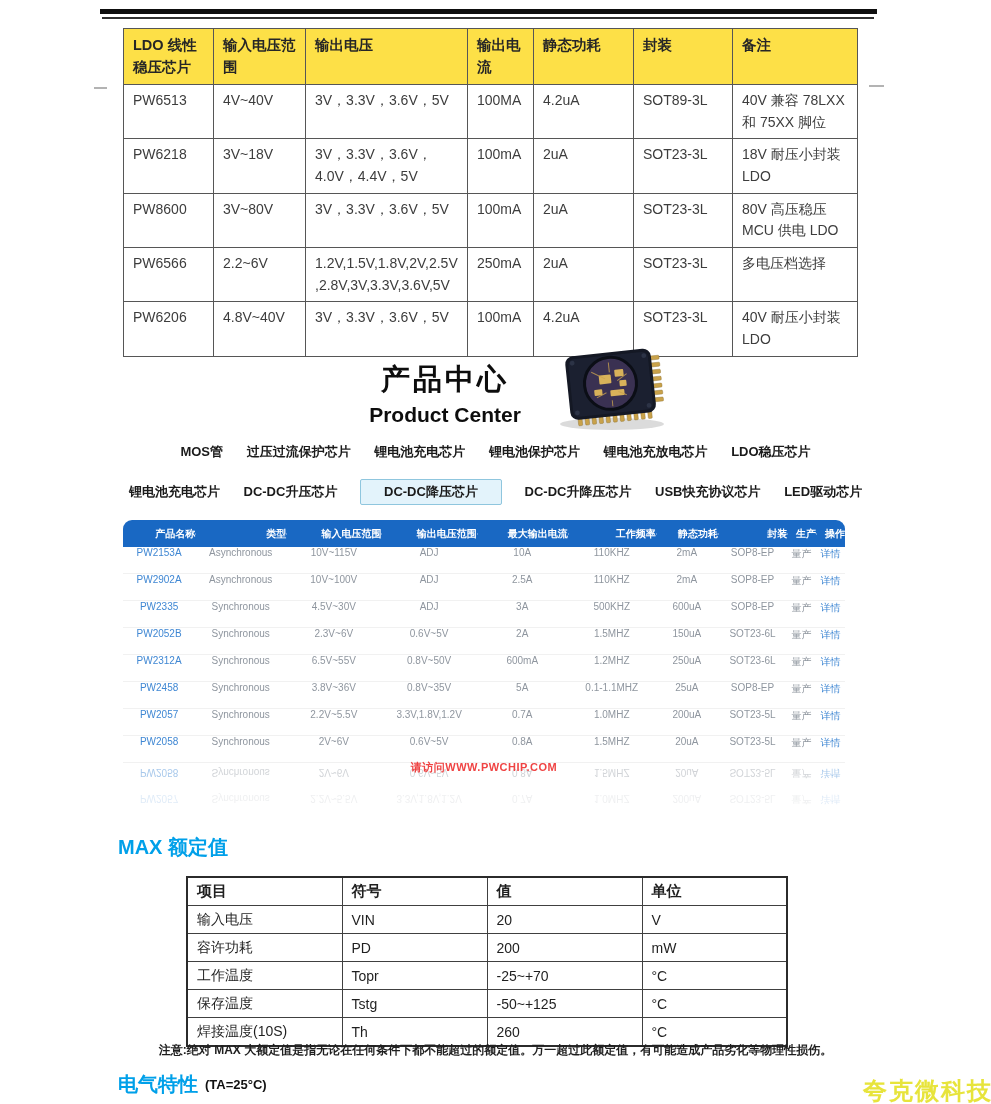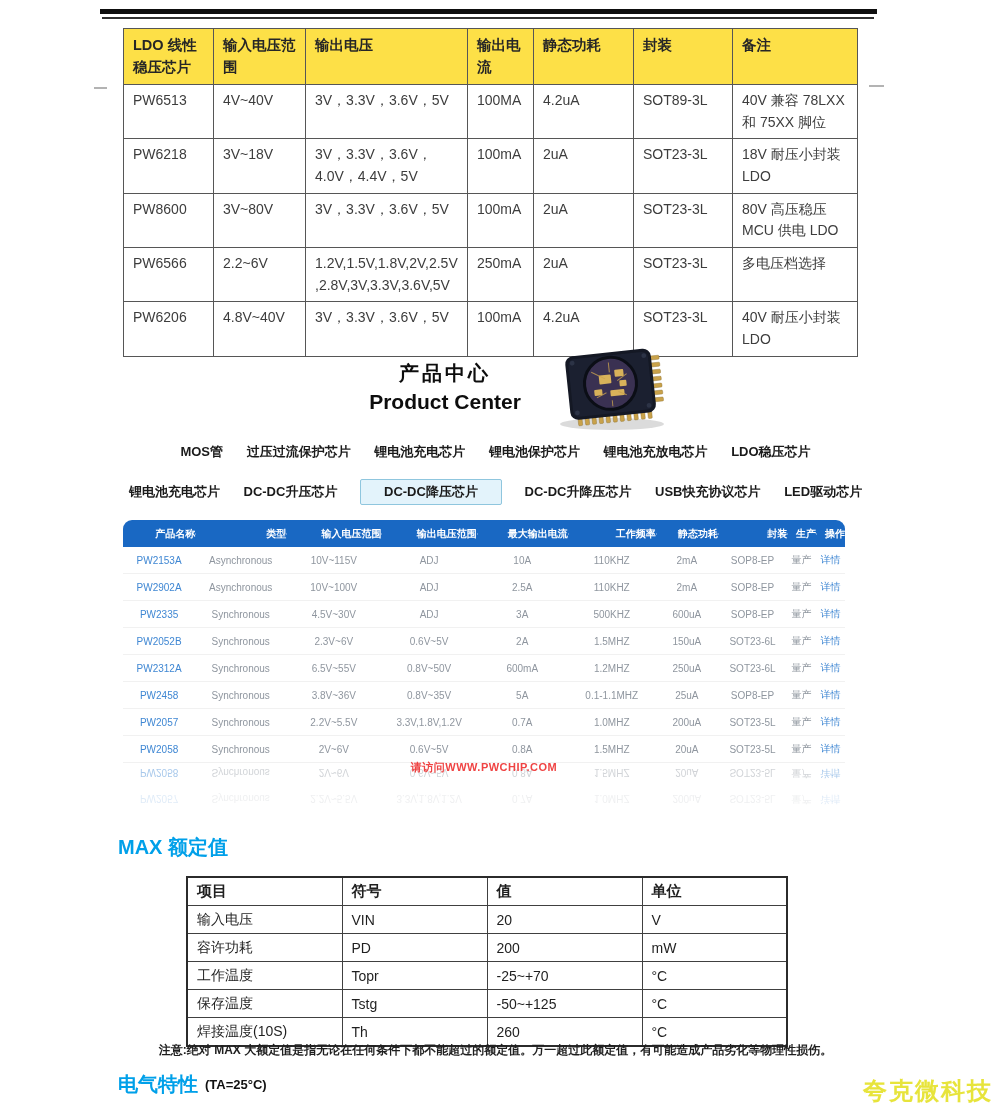--- a/index.html
+++ b/index.html
@@ -16,40 +16,40 @@
 
   
   .ldo-table { position:absolute; left:123px; top:28px; width:734px;
     border-collapse:collapse; table-layout:fixed; font-size:14px; color:#3d3d3d; }
   .ldo-table th, .ldo-table td { border:1px solid #565656; padding:5px 9px; vertical-align:top;
     text-align:left; line-height:1.55; word-break:break-word; }
   .ldo-table th { background:#fde047; font-weight:bold; color:#262626; font-size:14.5px; }
 
   
   .pc-text { position:absolute; left:325px; top:360px; width:240px; text-align:center; color:#0d0d0d; }
-  .pc-cn { font-size:20px; font-weight:bold; letter-spacing:3px; }
+  .pc-cn { font-size:29px; font-weight:bold; letter-spacing:3px; }
   .pc-en { font-size:21px; font-weight:bold; margin-top:3px; }
   .chip { position:absolute; left:548px; top:348px; width:132px; height:86px; }
 
   
   .nav-row { position:absolute; left:0; width:991px; text-align:center; font-size:13px;
     color:#1a1a1a; font-weight:600; }
   .nav-row1 { top:439px; }
   .nav-row2 { top:479px; }
   .nav-item { display:inline-block; margin:0 9px; padding:4px 1px; cursor:pointer; }
   .nav-item.active { background:#e3f3fb; border:1px solid #8fc6de; padding:3px 23px; border-radius:2px; }
 
   
   .products { position:absolute; left:123px; top:520px; width:722px; font-size:10px; }
   .p-header { display:flex; background:#1968c3; color:#fff; border-radius:9px 9px 0 0;
     height:27px; align-items:center; }
   .p-hcell { font-weight:bold; text-align:right; position:relative; }
   .p-hcell + .p-hcell::before { content:''; position:absolute; left:0; top:6px; bottom:6px;
     width:1px; background:rgba(255,255,255,.3); }
-  .p-row { display:flex; height:26px; align-items:center; border-bottom:1px solid #f1f1f1;
+  .p-row { display:flex; height:26px; align-items:flex-start; border-bottom:1px solid #f1f1f1;
     color:#8f969f; background:#fff; }
   .p-cell { text-align:center; overflow:hidden; white-space:nowrap; }
   .c0{width:10%;} .c1{width:12.6%;} .c2{width:13.2%;} .c3{width:13.2%;} .c4{width:12.6%;}
   .c5{width:12.2%;} .c6{width:8.6%;} .c7{width:9.6%;} .c8{width:4%;} .c9{width:4%;}
   .p-link { color:#3f87d3; cursor:pointer; }
   .p-ghost { display:flex; height:20px; align-items:center; color:#9aa0a8;
     transform:scaleY(-1); opacity:.45; filter:blur(.4px); }
   .p-ghost2 { opacity:.16; margin-top:6px; }
   .pw-caption { position:absolute; left:123px; top:760px; width:722px; text-align:center;
     font-size:11px; font-weight:bold; color:#ef4444; letter-spacing:.5px; }

